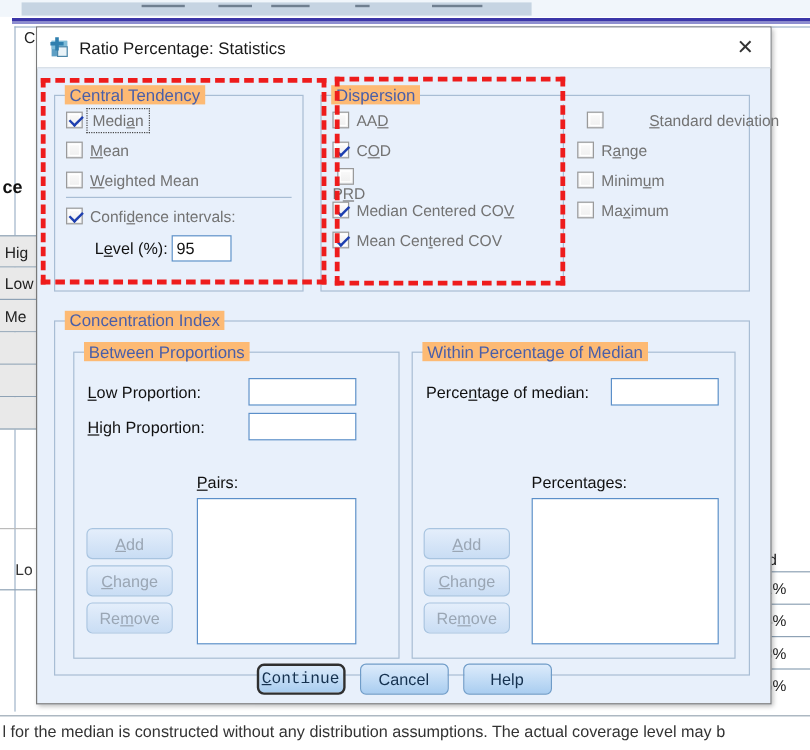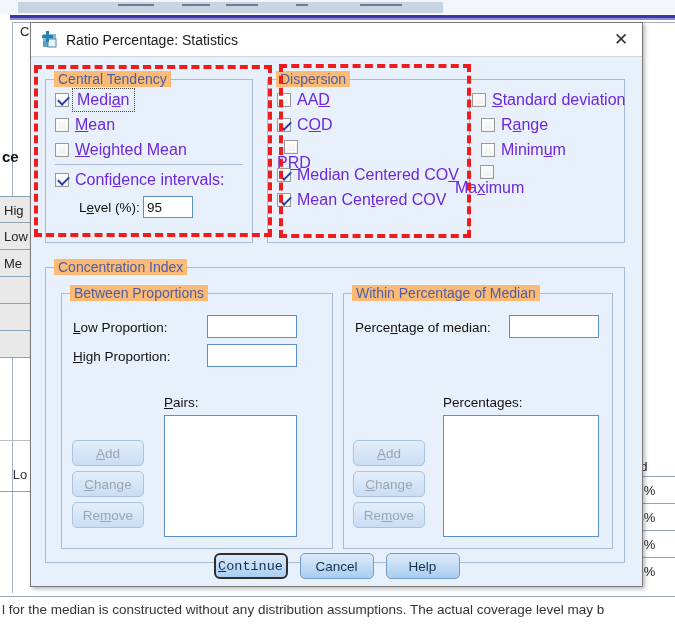--- a/index.html
+++ b/index.html
@@ -231,22 +231,22 @@
   .cb.checked::after {
     content: "";
     position: absolute;
     left: 2px; top: 2px;
     width: 9px; height: 5px;
     border-left: 2px solid #1e3fb0;
     border-bottom: 2px solid #1e3fb0;
     transform: rotate(-45deg);
   }
   .cblabel {
-    font-size: 16px;
-    color: #6d28d9;
+    font-size: 13px;
+    color: #737373;
   }
   .cblabel u { text-decoration: underline; }
   .focusring {
     outline: 1px dotted #444;
     outline-offset: 2px;
     padding: 0 2px;
   }
 
   .sep {
     position: absolute;
@@ -437,33 +437,33 @@
       <span class="cb checked"></span>
       <span class="cblabel">Median Centered CO<u>V</u></span>
     </div>
     <div class="cbrow" style="left:246px; top:133px;">
       <span class="cb checked"></span>
       <span class="cblabel">Mean Cen<u>t</u>ered COV</span>
     </div>
 
     <div class="sep" style="left:438px; top:30px; width:1px; height:150px; background:#a8bdd4;"></div>
 
-    <div class="cbrow" style="left:441px; top:33px;">
+    <div class="cbrow" style="left:458px; top:33px;gap:32px;">
       <span class="cb"></span>
       <span class="cblabel"><u>S</u>tandard deviation</span>
     </div>
     <div class="cbrow" style="left:450px; top:58px;">
       <span class="cb"></span>
       <span class="cblabel">R<u>a</u>nge</span>
     </div>
     <div class="cbrow" style="left:450px; top:83px;">
       <span class="cb"></span>
       <span class="cblabel">Minim<u>u</u>m</span>
     </div>
-    <div class="cbrow" style="left:424px; top:108px;flex-direction:column;">
+    <div class="cbrow" style="left:450px; top:108px;">
       <span class="cb"></span>
       <span class="cblabel">Ma<u>x</u>imum</span>
     </div>
 
     <div class="group" style="left:14px; top:210px; width:580px; height:296px;">
       <span class="group-title">Concentration Index</span>
     </div>
 
     <div class="group" style="left:30px; top:236px; width:272px; height:256px;">
       <span class="group-title">Between Proportions</span>

